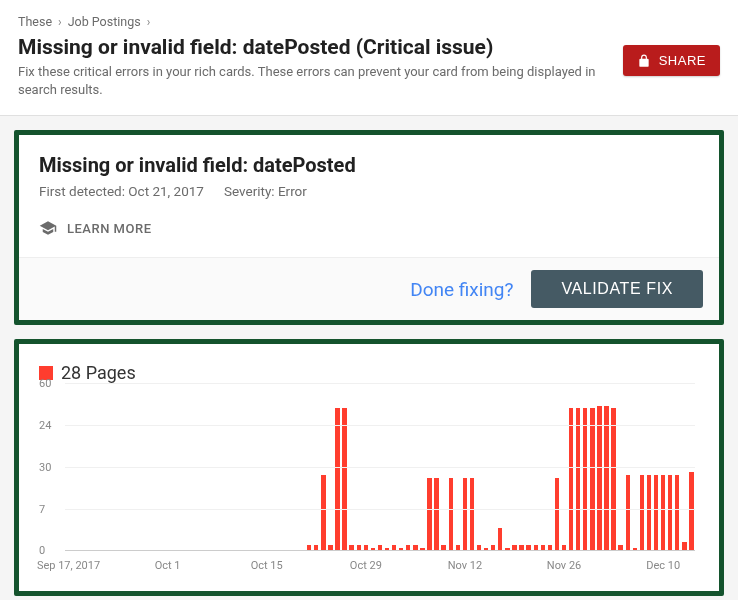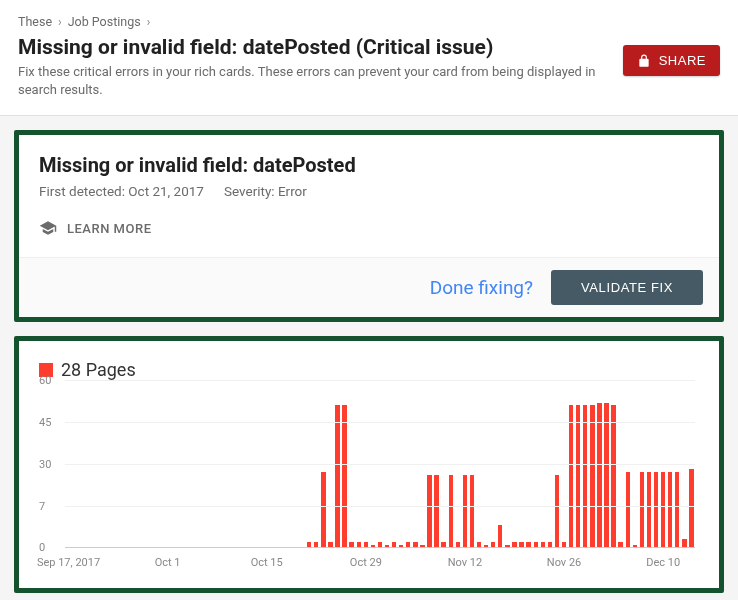--- a/index.html
+++ b/index.html
@@ -107,21 +107,21 @@
   .done-fixing {
     font-size: 19px;
     color: #4285f4;
   }
   .validate-btn {
     background: #455a64;
     color: #fff;
     border: none;
     border-radius: 3px;
     padding: 10px 30px;
-    font-size: 13px;
+    font-size: 16px;
     font-weight: 500;
     letter-spacing: 0.6px;
     cursor: pointer;
   }
 
   .chart-card { padding: 18px 20px 18px 20px; }
   .chart-header {
     display: flex;
     align-items: center;
     gap: 8px;
@@ -521,21 +521,21 @@
             <div class="bar-slot">
               <div class="bar" style="height: 46.6667%;"></div>
             </div>
           </div>
       <div class="y-label" style="top: 100%;">0</div>
           <div class="grid-line" style="top: 75%;"></div>
           <div class="y-label" style="top: 75%;">7</div>
           <div class="grid-line" style="top: 50%;"></div>
           <div class="y-label" style="top: 50%;">30</div>
           <div class="grid-line" style="top: 25%;"></div>
-          <div class="y-label" style="top: 25%;">45</div>
+          <div class="y-label" style="top: 25%;">24</div>
           <div class="grid-line" style="top: 0%;"></div>
           <div class="y-label" style="top: 0%;">60</div>
         </div>
       <div class="x-axis" id="xaxis">
           <div class="x-label" style="left: 0.561798%; top: 4px;">Sep 17, 2017</div>
           <div class="x-label" style="left: 16.2921%; top: 4px;">Oct 1</div>
           <div class="x-label" style="left: 32.0225%; top: 4px;">Oct 15</div>
           <div class="x-label" style="left: 47.7528%; top: 4px;">Oct 29</div>
           <div class="x-label" style="left: 63.4831%; top: 4px;">Nov 12</div>
           <div class="x-label" style="left: 79.2135%; top: 4px;">Nov 26</div>

